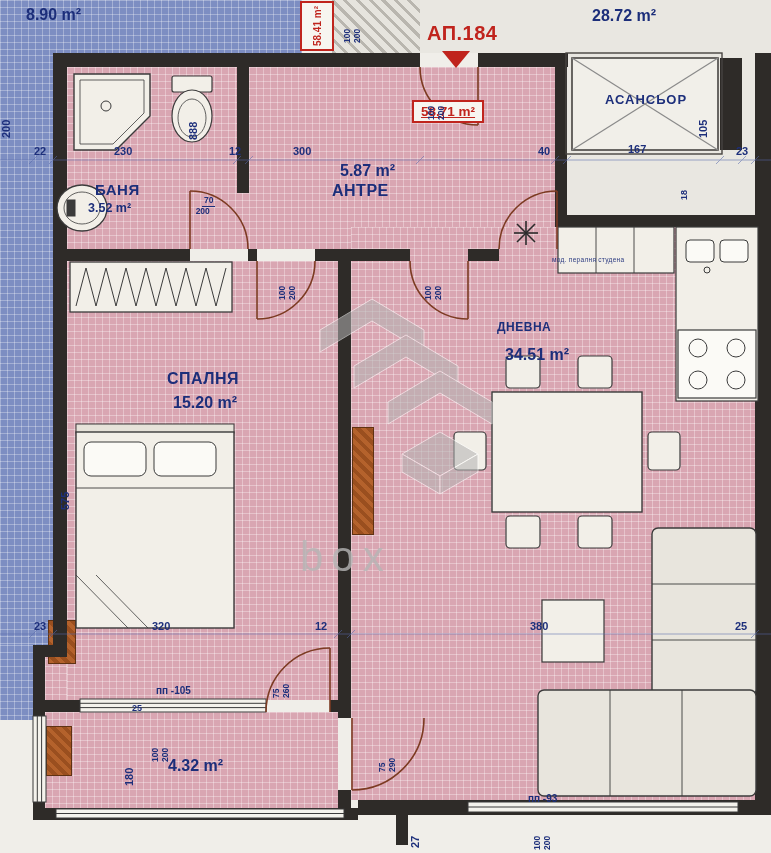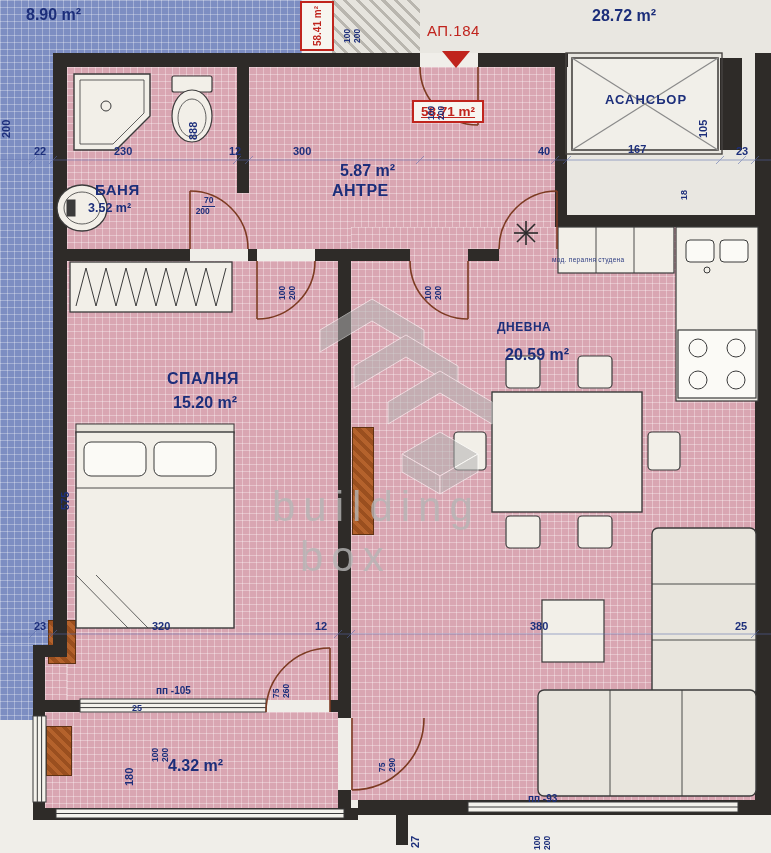--- a/index.html
+++ b/index.html
@@ -215,39 +215,39 @@
       <line x1="514" y1="233" x2="538" y2="233"></line>
       <line x1="526" y1="221" x2="526" y2="245"></line>
       <line x1="517" y1="224" x2="535" y2="242"></line>
       <line x1="535" y1="224" x2="517" y2="242"></line>
     </g>
   </svg>
 
   <div class="abs badge" style="left:300px;top:1px;width:30px;height:46px;display:flex;align-items:center;justify-content:center;">
     <span class="vdim" style="font-size:10px;">58.41 m²</span>
   </div>
-  <div class="abs red" style="left:427px;top:22px;font-size:15px;font-weight:normal;letter-spacing:.5px;">АП.184</div>
+  <div class="abs red" style="left:427px;top:22px;font-size:20px;font-weight:bold;letter-spacing:.5px;">АП.184</div>
   <div class="abs tri" style="left:442px;top:51px;"></div>
   <div class="abs badge" style="left:412px;top:100px;padding:2px 7px;font-size:13.5px;text-decoration:underline;">58.71 m²</div>
 
   <div class="abs rarea" style="left:26px;top:6px;">8.90 m²</div>
   <div class="abs rarea" style="left:592px;top:7px;">28.72 m²</div>
   <div class="abs navy" style="left:586px;top:92px;width:120px;text-align:center;font-size:13px;font-weight:bold;letter-spacing:1px;">АСАНСЬОР</div>
 
   <div class="abs rname" style="left:95px;top:181px;font-size:15px;">БАНЯ</div>
   <div class="abs rarea" style="left:88px;top:201px;font-size:12.5px;">3.52 m²</div>
 
   <div class="abs rarea" style="left:340px;top:162px;">5.87 m²</div>
   <div class="abs rname" style="left:332px;top:182px;">АНТРЕ</div>
 
   <div class="abs rname" style="left:167px;top:370px;">СПАЛНЯ</div>
   <div class="abs rarea" style="left:173px;top:394px;">15.20 m²</div>
 
   <div class="abs rname" style="left:497px;top:320px;font-size:12px;">ДНЕВНА</div>
-  <div class="abs rarea" style="left:505px;top:346px;">20.59 m²</div>
+  <div class="abs rarea" style="left:505px;top:346px;">34.51 m²</div>
 
   <div class="abs rarea" style="left:168px;top:757px;">4.32 m²</div>
 
   <div class="abs knote" style="left:552px;top:256px;width:130px;">мод. пералня студена</div>
 
   <div class="abs dim" style="left:34px;top:146px;">22</div>
   <div class="abs dim" style="left:114px;top:146px;">230</div>
   <div class="abs dim" style="left:229px;top:146px;">12</div>
   <div class="abs dim" style="left:293px;top:146px;">300</div>
   <div class="abs dim" style="left:538px;top:146px;">40</div>
@@ -312,16 +312,15 @@
   <svg class="abs" style="left:0;top:0;pointer-events:none;" width="771" height="853" viewBox="0 0 771 853">
     <g fill="#b3b3b3" opacity="0.55" stroke="#ffffff" stroke-width="1">
       <polygon points="320,330 372,299 424,330 424,352 372,321 320,352"></polygon>
       <polygon points="354,366 406,335 458,366 458,388 406,357 354,388"></polygon>
       <polygon points="388,402 440,371 492,402 492,424 440,393 388,424"></polygon>
       <polygon points="440,432 478,454 440,476 402,454"></polygon>
       <polygon points="402,454 402,472 440,494 440,476"></polygon>
       <polygon points="478,454 478,472 440,494 440,476"></polygon>
     </g>
   </svg>
-  <div class="abs wmtxt" style="left:272px;top:486px;">building</div>
   <div class="abs wmtxt" style="left:300px;top:536px;">box</div>
 
 </div>
 
 </body></html>

